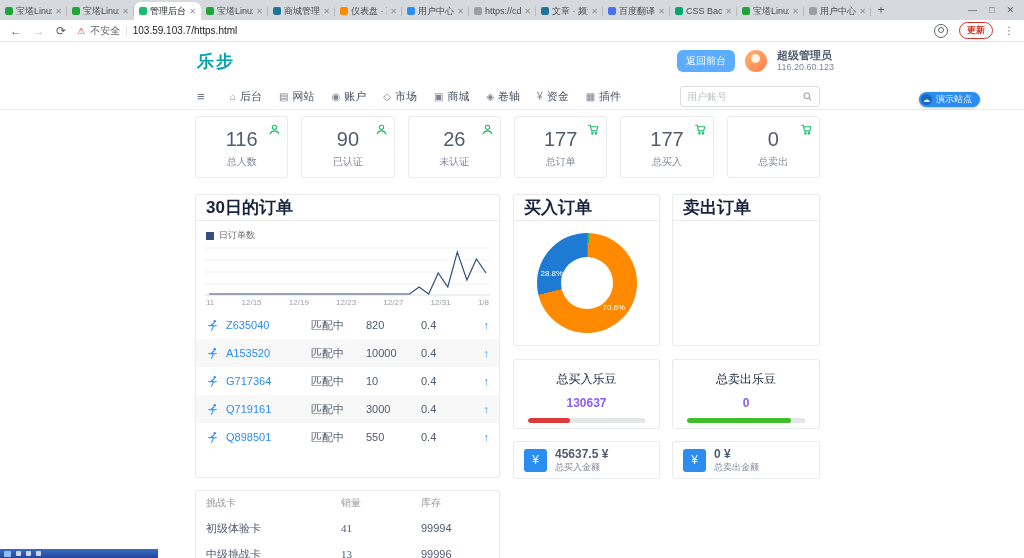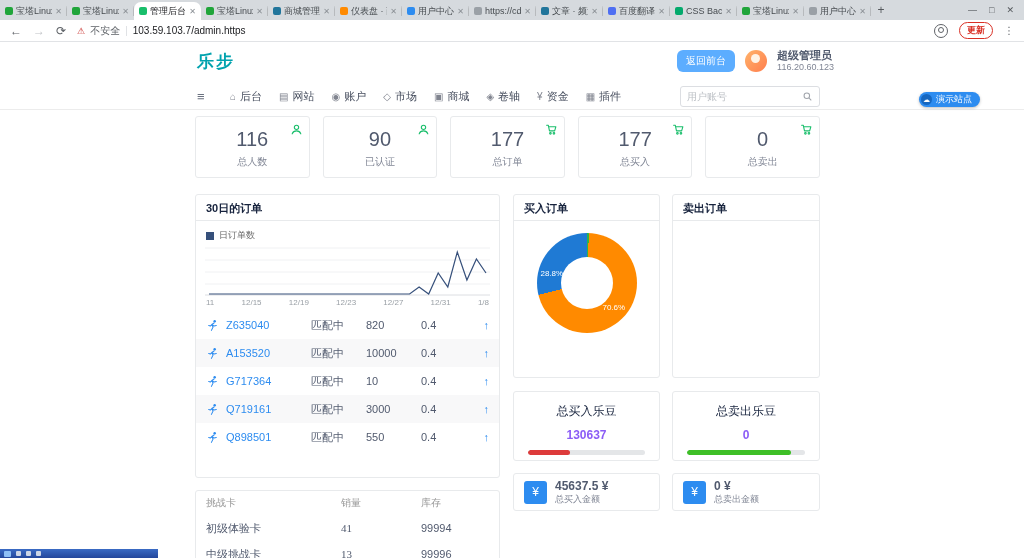--- a/index.html
+++ b/index.html
@@ -57,21 +57,21 @@
 
   .stats-row { position:absolute; top:6px; left:0; width:625px; height:62px; display:flex; gap:13px; }
   .stat-card { flex:1; background:#fff; border:1px solid #e8eaec; border-radius:3px; position:relative; }
   .stat-icon { position:absolute; top:5px; right:6px; width:13px; height:13px; }
   .stat-icon svg { width:13px; height:13px; }
   .stat-icon svg * { stroke:var(--green); fill:none; stroke-width:2; stroke-linecap:round; stroke-linejoin:round; }
   .stat-value { margin-top:11px; text-align:center; font-size:20px; color:#515a6e; }
   .stat-label { text-align:center; font-size:10px; color:#808695; margin-top:4px; }
 
   .panel { background:#fff; border:1px solid #e8eaec; border-radius:3px; overflow:hidden; }
-  .panel-header { height:26px; line-height:26px; padding:0 10px; font-size:11px; font-weight:bold; color:#17233d; border-bottom:1px solid #e8eaec; }
+  .panel-header { height:26px; line-height:26px; padding:0 10px; font-size:17px; font-weight:bold; color:#17233d; border-bottom:1px solid #e8eaec; }
 
   .left-col { position:absolute; left:0; top:84px; width:305px; }
   .panel-main { height:284px; }
   .legend-row { display:flex; align-items:center; gap:5px; margin:8px 0 0 10px; font-size:9px; color:#666; }
   .legend-swatch { width:8px; height:8px; }
   .line-chart { display:block; margin:4px auto 0; }
   .xlabels { display:flex; justify-content:space-between; margin:0 10px; font-size:8px; color:#9aa0a6; }
 
   .mtable { margin-top:4px; }
   .mrow { display:flex; align-items:center; height:28px; padding:0 10px; font-size:11px; }
@@ -90,21 +90,21 @@
 
   .panel-cards { margin-top:12px; height:96px; }
   .crow { display:flex; align-items:center; height:26px; padding:0 10px; font-size:11px; }
   .crow.chead { height:24px; color:#999; font-size:10px; }
   .cc-name { width:135px; }
   .cc-sales { width:80px;font-family:Liberation Serif, serif; }
   .cc-stock { flex:1; }
 
   .mid-col { position:absolute; left:318px; top:84px; width:147px; }
   .right-col { position:absolute; left:477px; top:84px; width:148px; }
-  .orders-panel { height:184px; }
+  .orders-panel { height:152px; }
   .donut-wrap { position:relative; width:100px; height:100px; margin:12px auto 0; }
   .donut { width:100px; height:100px; border-radius:50%; position:relative; }
   .donut::after { content:''; position:absolute; inset:24px; background:#fff; border-radius:50%; }
   .donut-label { position:absolute; color:#fff; font-size:8px; z-index:1; }
   .dl-blue { left:4px; top:36px; }
   .dl-orange { left:66px; top:70px; }
 
   .beans-panel { margin-top:13px; height:70px; text-align:center; }
   .beans-title { margin-top:11px; font-size:12px; font-weight:normal; color:#17233d; }
   .beans-value { margin-top:8px; font-size:12px; font-weight:bold; color:#8b5cf6; }
@@ -202,21 +202,21 @@
 </div>
 
 <div class="toolbar">
   <span class="navbtn">←</span>
   <span class="navbtn disabled">→</span>
   <span class="navbtn">⟳</span>
   <div class="addr">
     <span class="warn-tri">⚠</span>
     <span class="sec-label">不安全</span>
     <span class="addr-div">|</span>
-    <span class="url-text">103.59.103.7/admin.https</span>
+    <span class="url-text">103.59.103.7/https.html</span>
   </div>
   <span class="profile-dot"></span>
   <span class="update-pill">更新</span>
   <span class="kebab">⋮</span>
 </div>
 
 <div class="page">
 
   <div class="site-header">
     <div class="logo">乐步</div>
@@ -286,20 +286,28 @@
         <div class="stat-value">116</div>
         <div class="stat-label">总人数</div>
       </div>
       <div class="stat-card">
         <span class="stat-icon"><svg viewBox="0 0 24 24">
               <circle cx="12" cy="8" r="4"></circle>
               <path d="M4 20c1.5-4 5-5.5 8-5.5s6.5 1.5 8 5.5"></path>
             </svg></span>
         <div class="stat-value">90</div>
         <div class="stat-label">已认证</div>
+      </div>
+      <div class="stat-card">
+        <span class="stat-icon"><svg viewBox="0 0 24 24">
+              <circle cx="12" cy="8" r="4"></circle>
+              <path d="M4 20c1.5-4 5-5.5 8-5.5s6.5 1.5 8 5.5"></path>
+            </svg></span>
+        <div class="stat-value">26</div>
+        <div class="stat-label">未认证</div>
       </div>
       <div class="stat-card">
         <span class="stat-icon"><svg viewBox="0 0 24 24">
               <path d="M3 4h3l2.3 10.5h9.5l2.2-7.5H7"></path>
               <circle cx="10" cy="19" r="1.5"></circle>
               <circle cx="16.5" cy="19" r="1.5"></circle>
             </svg></span>
         <div class="stat-value">177</div>
         <div class="stat-label">总订单</div>
       </div>

